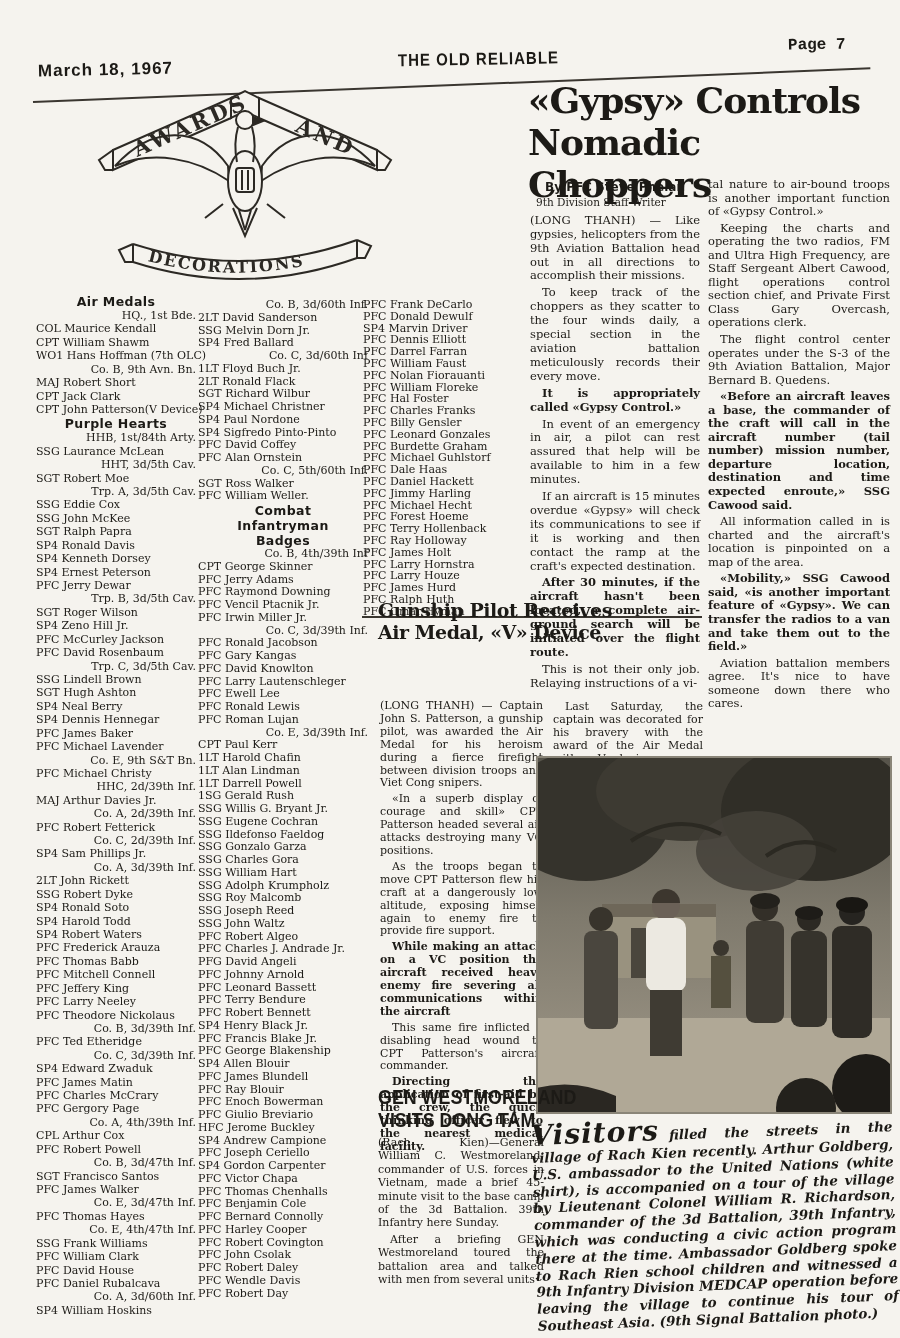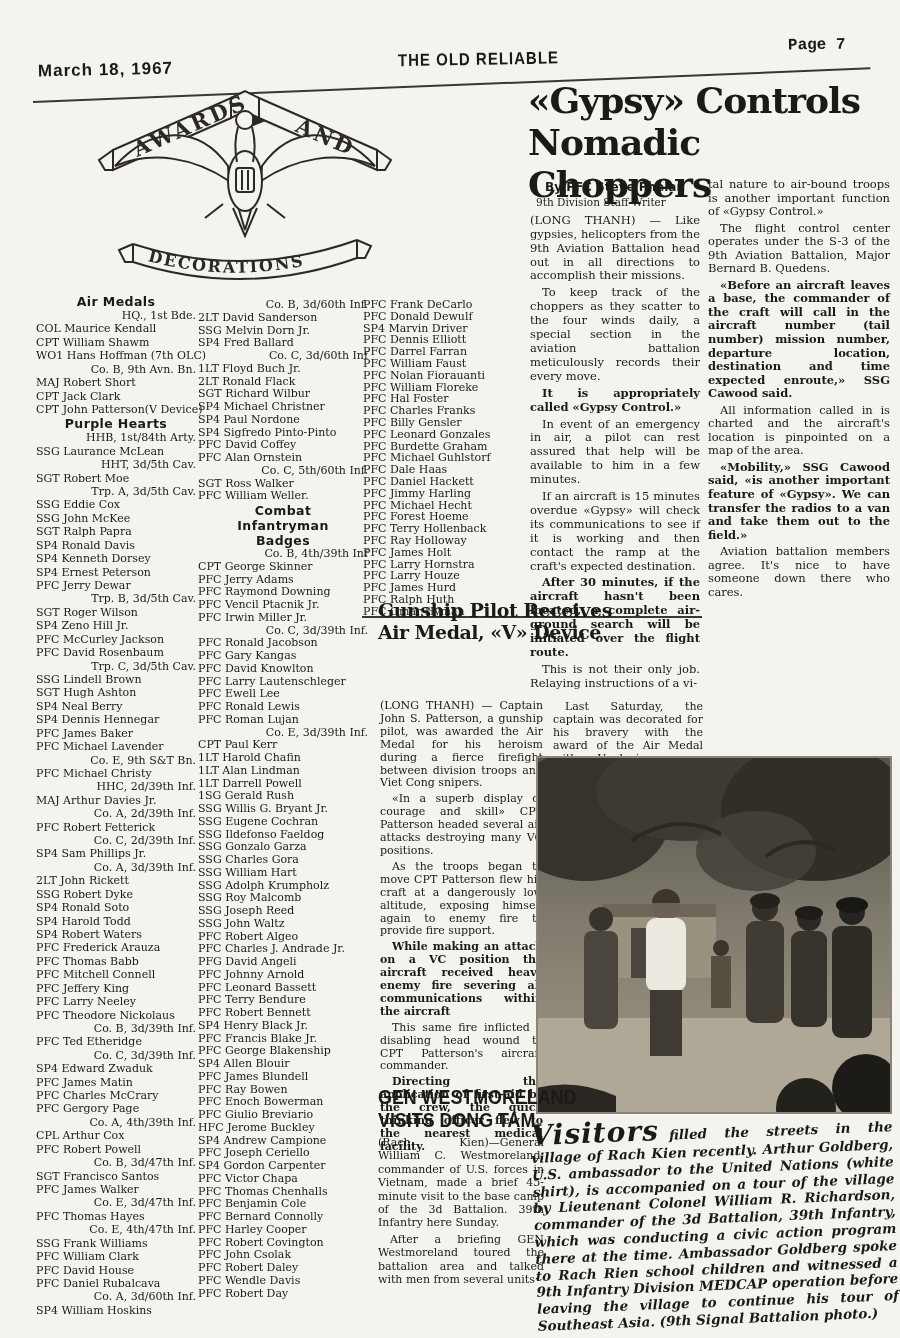--- a/index.html
+++ b/index.html
@@ -221,21 +221,21 @@
     <div class="line">PFG David Angeli</div>
     <div class="line">PFC Johnny Arnold</div>
     <div class="line">PFC Leonard Bassett</div>
     <div class="line">PFC Terry Bendure</div>
     <div class="line">PFC Robert Bennett</div>
     <div class="line">SP4 Henry Black Jr.</div>
     <div class="line">PFC Francis Blake Jr.</div>
     <div class="line">PFC George Blakenship</div>
     <div class="line">SP4 Allen Blouir</div>
     <div class="line">PFC James Blundell</div>
-    <div class="line">PFC Ray Bowen</div>
+    <div class="line">PFC Ray Blouir</div>
     <div class="line">PFC Enoch Bowerman</div>
     <div class="line">PFC Giulio Breviario</div>
     <div class="line">HFC Jerome Buckley</div>
     <div class="line">SP4 Andrew Campione</div>
     <div class="line">PFC Joseph Ceriello</div>
     <div class="line">SP4 Gordon Carpenter</div>
     <div class="line">PFC Victor Chapa</div>
     <div class="line">PFC Thomas Chenhalls</div>
     <div class="line">PFC Benjamin Cole</div>
     <div class="line">PFC Bernard Connolly</div>
@@ -289,20 +289,21 @@
     <p>To keep track of the choppers as they scatter to the four winds daily, a special section in the aviation battalion meticulously records their every move.</p>
     <p class=" b">It is appropriately called «Gypsy Control.»</p>
     <p>In event of an emergency in air, a pilot can rest assured that help will be available to him in a few minutes.</p>
     <p>If an aircraft is 15 minutes overdue «Gypsy» will check its communications to see if it is working and then contact the ramp at the craft's expected destination.</p>
     <p class=" b">After 30 minutes, if the aircraft hasn't been located, a complete air-ground search will be initiated over the flight route.</p>
     <p>This is not their only job. Relaying instructions of a vi-</p>
   </div>
 <div id="gypsy-c2" class="art">
 
 <p class=" ni">tal nature to air-bound troops is another important function of «Gypsy Control.»</p>
+    <p>Keeping the charts and operating the two radios, FM and Ultra High Frequency, are Staff Sergeant Albert Cawood, flight operations control section chief, and Private First Class Gary Overcash, operations clerk.</p>
     <p>The flight control center operates under the S-3 of the 9th Aviation Battalion, Major Bernard B. Quedens.</p>
     <p class=" b">«Before an aircraft leaves a base, the commander of the craft will call in the aircraft number (tail number) mission number, departure location, destination and time expected enroute,» SSG Cawood said.</p>
     <p>All information called in is charted and the aircraft's location is pinpointed on a map of the area.</p>
     <p class=" b">«Mobility,» SSG Cawood said, «is another important feature of «Gypsy». We can transfer the radios to a van and take them out to the field.»</p>
     <p>Aviation battalion members agree. It's nice to have someone down there who cares.</p>
   </div>
 
 <div id="gunship-rule" class="abs"></div>
 <div id="gunship-headline" class="abs">
   <div>Gunship Pilot Receives</div>

